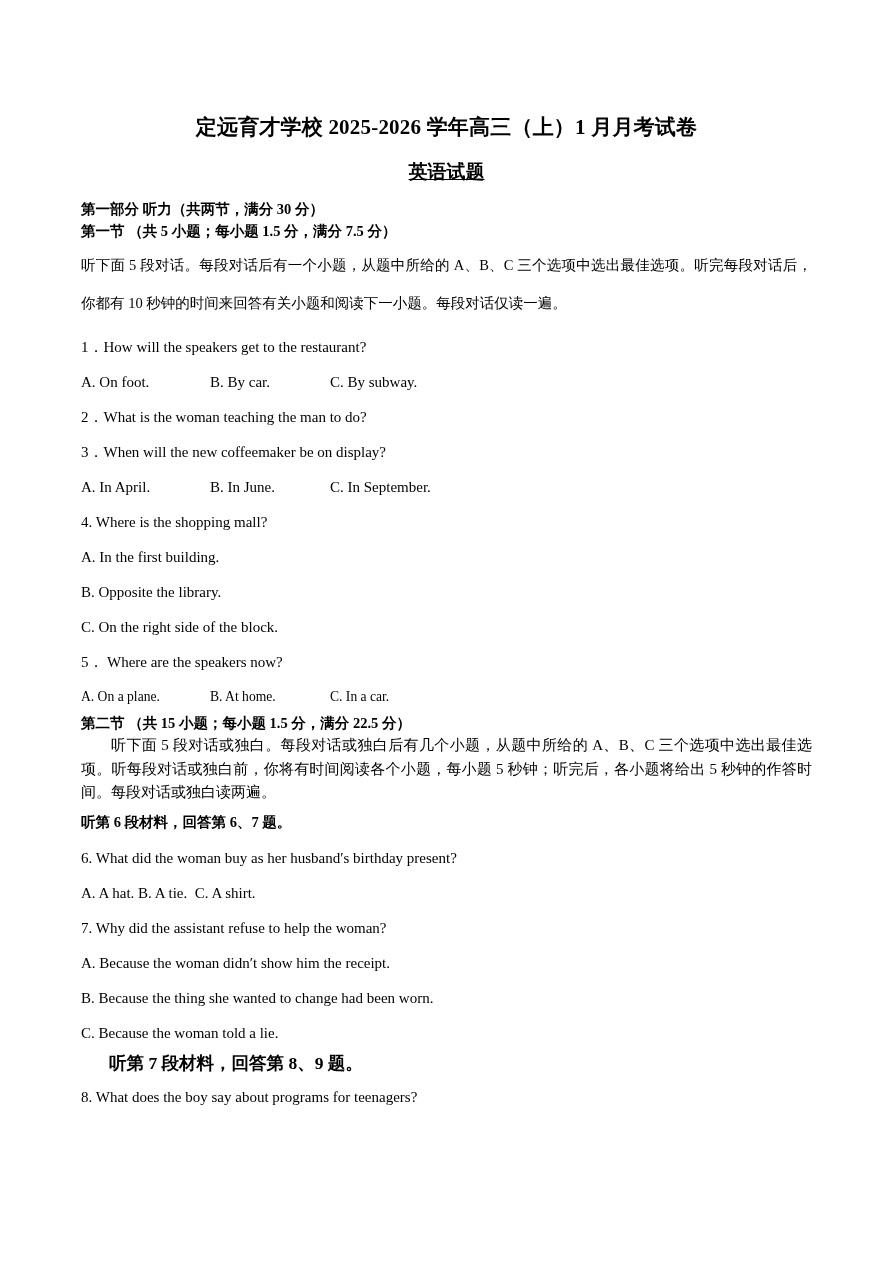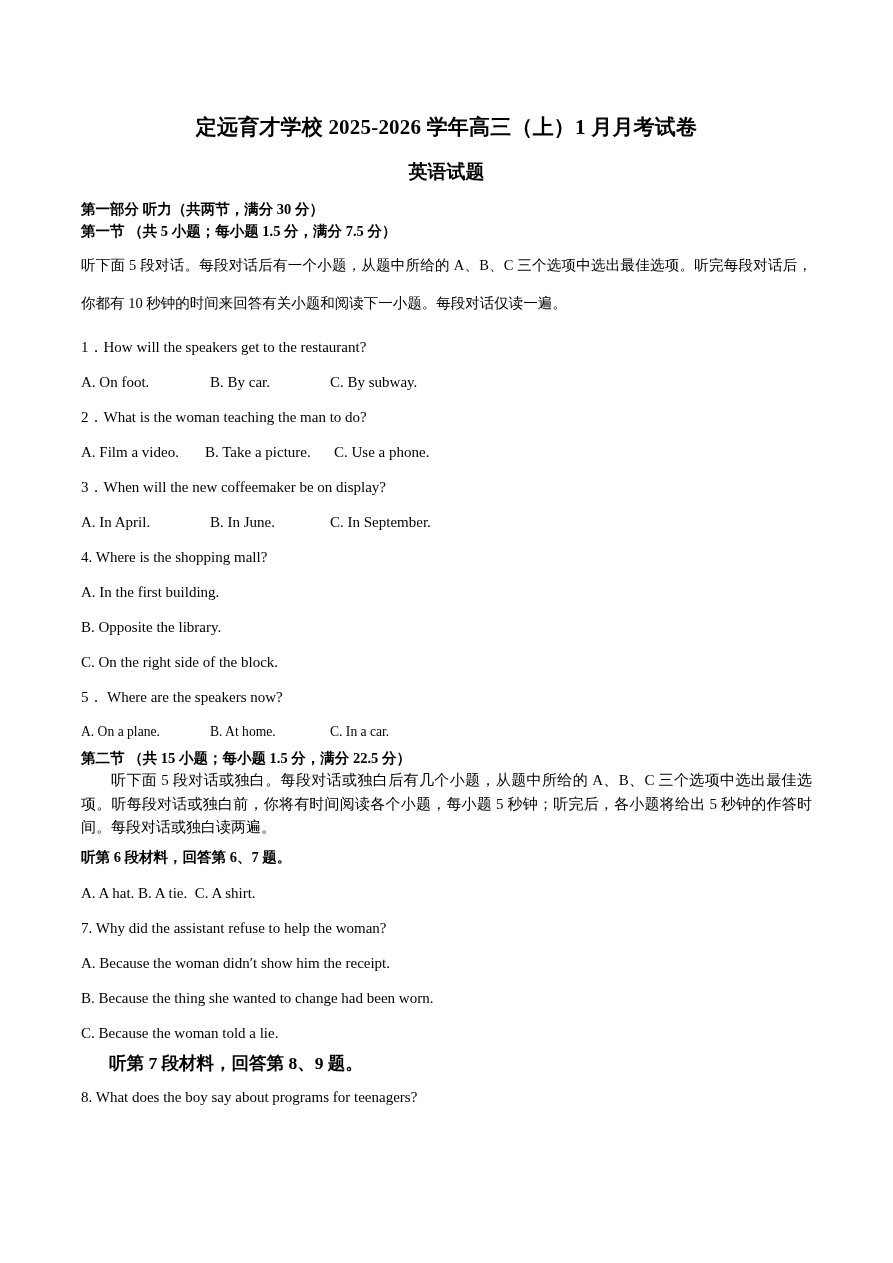--- a/index.html
+++ b/index.html
@@ -33,20 +33,21 @@
     line-height: 30px;
     letter-spacing: 0.2px;
   }
   .doc-subtitle {
     margin: 0;
     padding-top: 16px;
     text-align: center;
     font-size: 19px;
     font-weight: bold;
     line-height: 28px;
+    text-decoration: underline;
   }
 
   
   .sec-head {
     font-size: 14.5px;
     font-weight: bold;
     line-height: 21px;
     margin: 0;
   }
   .sec-head.first { margin-top: 13px; }
@@ -124,25 +125,20 @@
   <p class="instr-loose">听下面 5 段对话。每段对话后有一个小题，从题中所给的 A、B、C 三个选项中选出最佳选项。听完每段对话后，你都有 10 秒钟的时间来回答有关小题和阅读下一小题。每段对话仅读一遍。</p>
 
   <p class="q">1．How will the speakers get to the restaurant?</p>
   <div class="opts">
     <span class="oa">A. On foot.</span>
     <span class="ob">B. By car.</span>
     <span class="oc">C. By subway.</span>
   </div>
 
   <p class="q">2．What is the woman teaching the man to do?</p>
-  <div class="opts flow">
-    <span class="oa">A. Film a video.</span>
-    <span class="ob">B. Take a picture.</span>
-    <span class="oc">C. Use a phone.</span>
-  </div>
 
   <p class="q">3．When will the new coffeemaker be on display?</p>
   <div class="opts">
     <span class="oa">A. In April.</span>
     <span class="ob">B. In June.</span>
     <span class="oc">C. In September.</span>
   </div>
 
   <p class="q">4. Where is the shopping mall?</p>
   <p class="q">A. In the first building.</p>
@@ -154,20 +150,21 @@
     <span class="oa">A. On a plane.</span>
     <span class="ob">B. At home.</span>
     <span class="oc">C. In a car.</span>
   </div>
 
   <p class="sec-head" style="margin-top:6px;">第二节 （共 15 小题；每小题 1.5 分，满分 22.5 分）</p>
   <p class="instr-tight">听下面 5 段对话或独白。每段对话或独白后有几个小题，从题中所给的 A、B、C 三个选项中选出最佳选项。听每段对话或独白前，你将有时间阅读各个小题，每小题 5 秒钟；听完后，各小题将给出 5 秒钟的作答时间。每段对话或独白读两遍。</p>
 
   <p class="sec-head" style="margin-top:7px;">听第 6 段材料，回答第 6、7 题。</p>
 
+  <p class="q">6. What did the woman buy as her husband′s birthday present?</p>
   <p class="opts-inline">A. A hat. B. A tie.  C. A shirt.</p>
 
   <p class="q">7. Why did the assistant refuse to help the woman?</p>
   <p class="q">A. Because the woman didn′t show him the receipt.</p>
   <p class="q">B. Because the thing she wanted to change had been worn.</p>
   <p class="q">C. Because the woman told a lie.</p>
 
   <p class="sec-head-big">听第 7 段材料，回答第 8、9 题。</p>
 
   <p class="q" style="margin-top:10px;">8. What does the boy say about programs for teenagers?</p>

